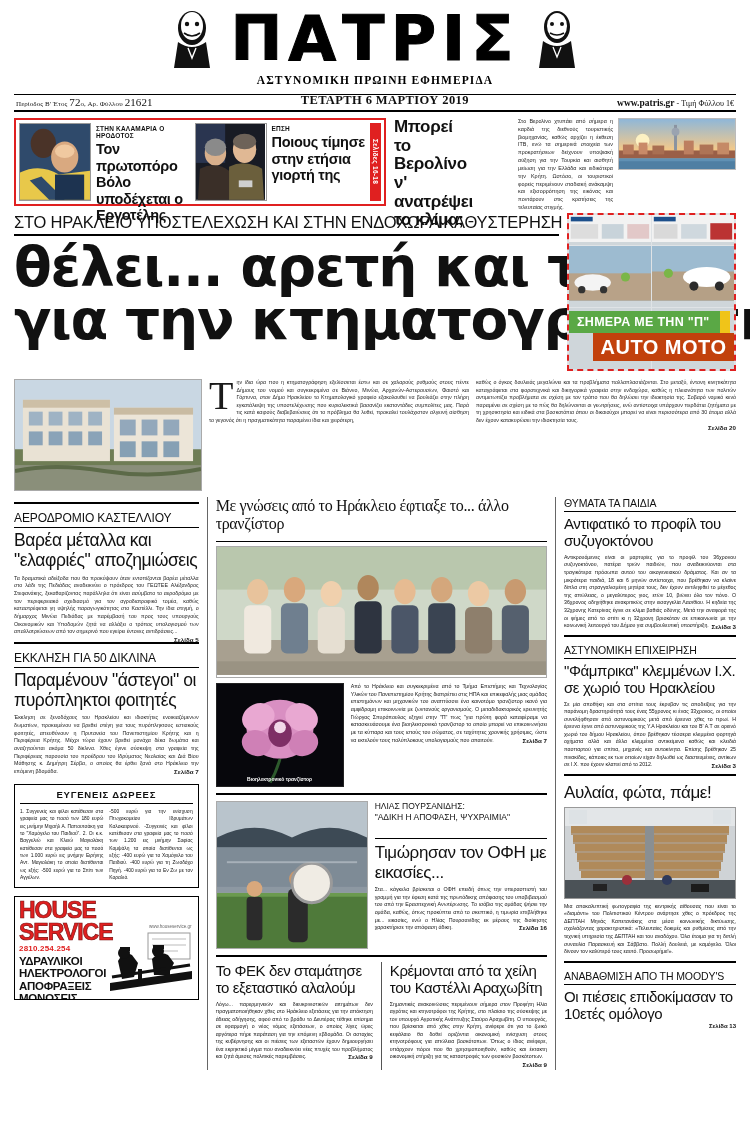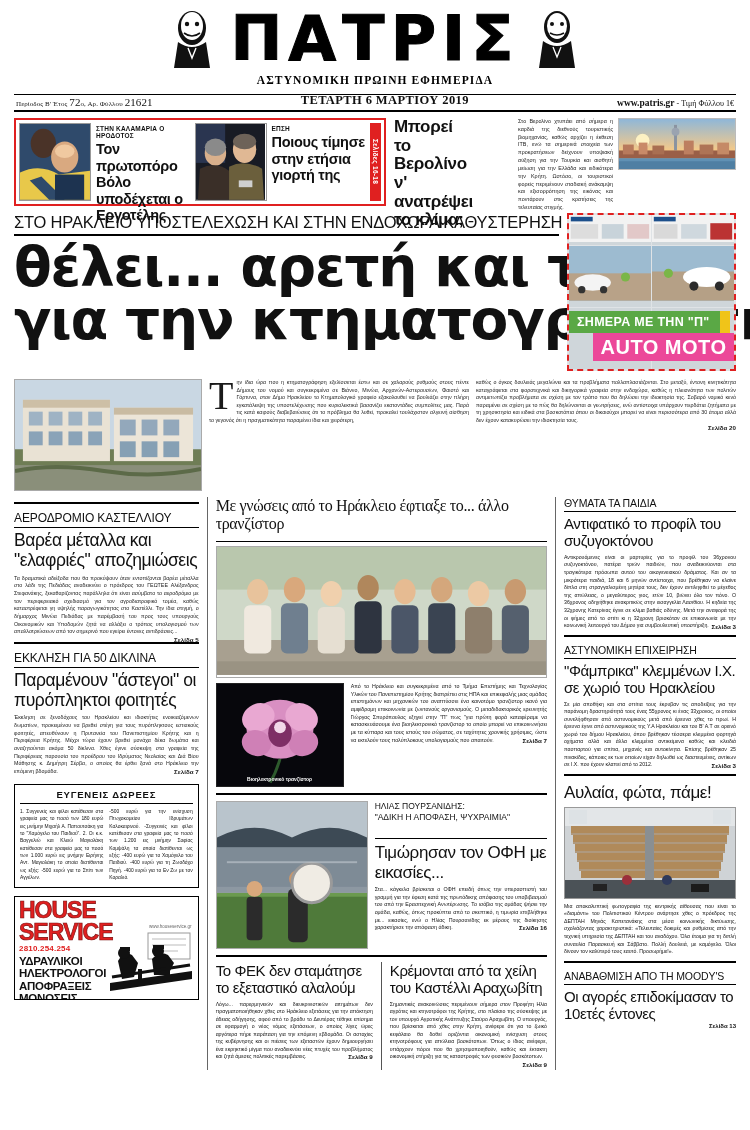--- a/index.html
+++ b/index.html
@@ -86,21 +86,21 @@
   }
   .ad-grid { position: absolute; inset: 0; display: grid; grid-template-columns: 1fr 1fr; grid-template-rows: 30px 1fr 1fr; gap: 1px; }
   .ad-cell { position: relative; overflow: hidden; background: #cfd6da; }
   .ad-green-1 {
     position: absolute; left: 0; right: 14px; top: 96px; height: 22px;
     background: #5aa845; color: #fff; display: flex; align-items: center;
     padding-left: 8px; font-weight: 700; font-size: 12.5px; letter-spacing: .3px;
   }
   .ad-green-2 {
     position: absolute; left: 24px; right: 0; top: 118px; height: 28px;
-    background: #ec4899; color: #fff; display: flex; align-items: center;
+    background: #c2410c; color: #fff; display: flex; align-items: center;
     justify-content: center; font-weight: 900; font-size: 20px; letter-spacing: .5px;
   }
   .ad-yellow { position: absolute; right: 4px; top: 96px; width: 14px; height: 22px; background: #f0c419; }
 
   
   .body-wrap { display: flex; gap: 8px; margin-top: 6px; }
   .col-left { width: 190px; }
   .col-mid { width: 350px; }
   .col-right { width: 186px; }
 
@@ -616,19 +616,19 @@
             <rect x="148" y="2" width="18" height="14" fill="#dde2e5"></rect>
           </svg>
         </div>
         <div class="rc-body">Μια αποκαλυπτική φωτογραφία της κεντρικής αίθουσας που είναι το «διαμάντι» του Πολιτιστικού Κέντρου ανάρτησε χθες ο πρόεδρος της ΔΕΠΤΑΗ Μηνάς Καπετανάκης στα μέσα κοινωνικής δικτύωσης, σχολιάζοντας χαρακτηριστικά: «Τελευταίες δοκιμές και ρυθμίσεις από την τεχνική υπηρεσία της ΔΕΠΤΑΗ και του αναδόχου. Όλα έτοιμα για τη διπλή συναυλία Παρασκευή και Σάββατο. Πολλή δουλειά, με καμόγελο. Όλοι δίνουν τον καλύτερό τους εαυτό. Προσωρήμε!».</div>
       </div>
 
       <div class="rc-rule"></div>
 
       <div class="rc-sec">
         <div class="rc-kicker">ΑΝΑΒΑΘΜΙΣΗ ΑΠΟ ΤΗ MOODY'S</div>
-        <div class="rc-head">Οι αγορές επιδοκίμασαν το 10ετές έντονες</div>
+        <div class="rc-head">Οι πιέσεις επιδοκίμασαν το 10ετές ομόλογο</div>
         <div class="rc-pg">Σελίδα 13</div>
       </div>
     </div>
 
   </div>
 </div>
 
 </body></html>

